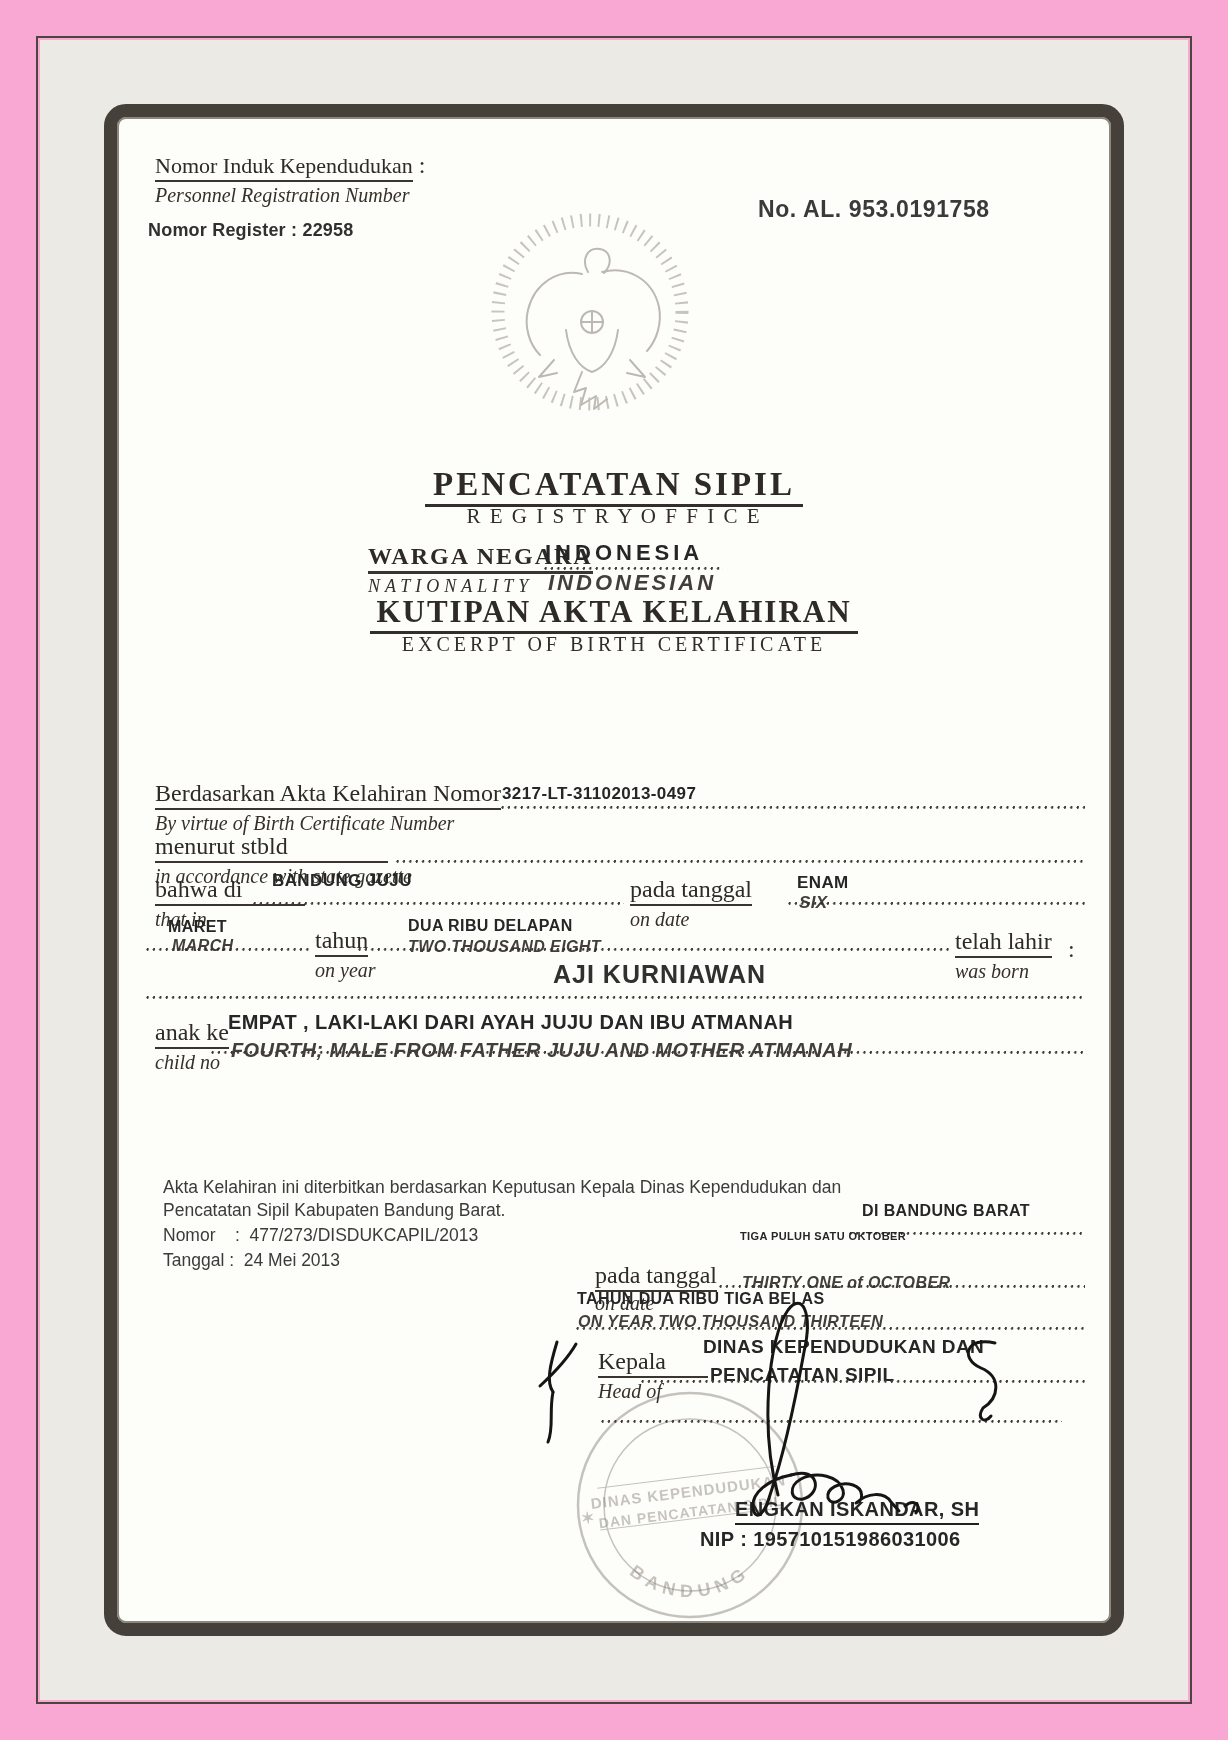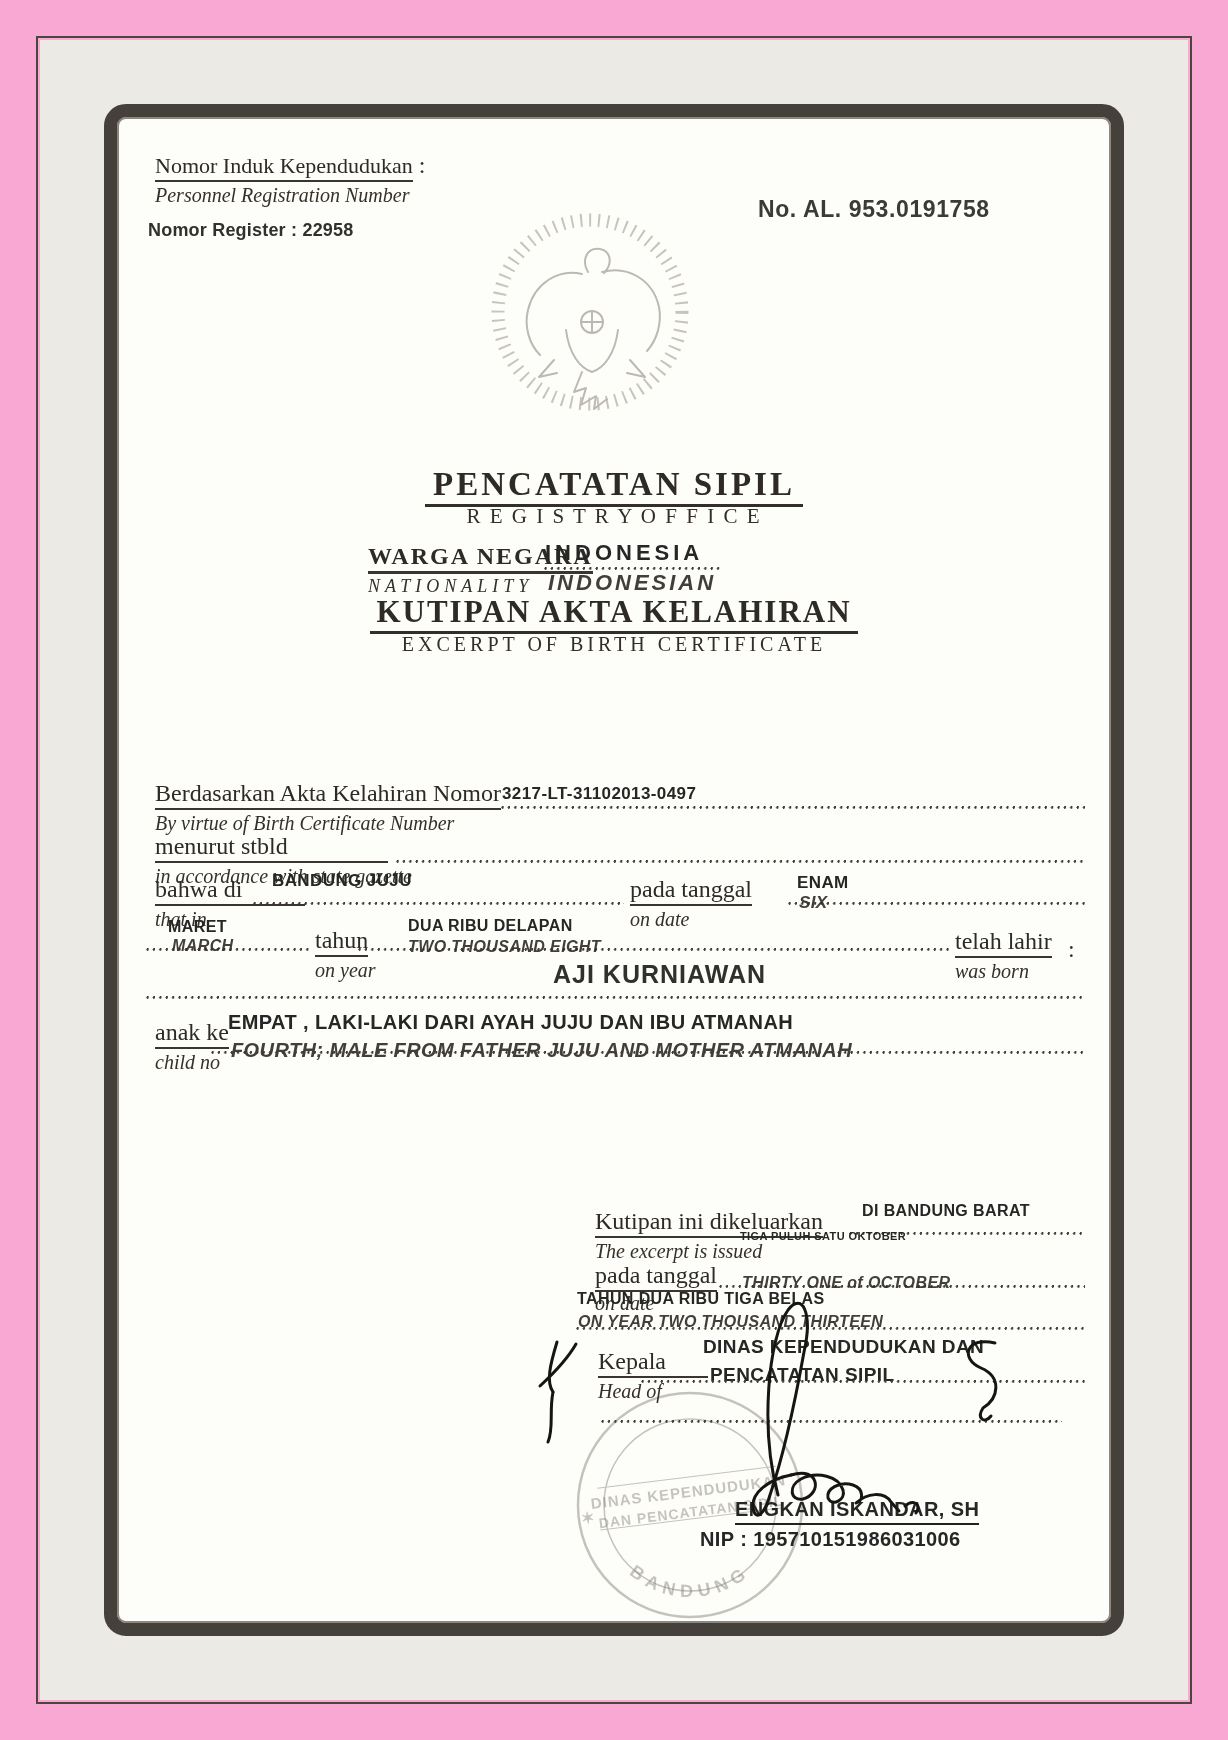--- a/index.html
+++ b/index.html
@@ -146,25 +146,27 @@
   <div class="dot" style="left:145px; top:996px; width:940px;"></div>
 
   <div class="abs z2" style="left:155px; top:1019px;">
     <span class="lbl-id">anak ke</span>
     <span class="lbl-en">child no</span>
   </div>
   <div class="abs z2 typed" style="left:228px; top:1011px; font-size:20px;">EMPAT , LAKI-LAKI DARI AYAH JUJU DAN IBU ATMANAH</div>
   <div class="abs z2 typed-it" style="left:231px; top:1039px; font-size:20px;">FOURTH; MALE FROM FATHER JUJU AND MOTHER ATMANAH</div>
   <div class="dot" style="left:210px; top:1051px; width:875px;"></div>
 
-
-  <div class="abs z2" style="left:595px; top:1208px;">
-    <span class="lbl-id">Kutipan ini dikeluarkan</span>
-    <span class="lbl-en">The excerpt is issued</span>
-  </div>
+  <div class="abs z2 sans" style="left:163px; top:1176px; width:820px; font-size:17.5px; line-height:23px; color:#3b3b39;">
+    <div>Akta Kelahiran ini diterbitkan berdasarkan Keputusan Kepala Dinas Kependudukan dan</div>
+    <div>Pencatatan Sipil Kabupaten Bandung Barat.</div>
+    <div style="white-space:pre; margin-top:2px;">Nomor    :  477/273/DISDUKCAPIL/2013</div>
+    <div style="white-space:pre; margin-top:2px;">Tanggal :  24 Mei 2013</div>
+  </div>
+
   <div class="abs z2 typed" style="left:862px; top:1202px; font-size:16px;">DI BANDUNG BARAT</div>
   <div class="dot" style="left:848px; top:1232px; width:237px;"></div>
 
   <div class="abs z2" style="left:595px; top:1262px;">
     <span class="lbl-id">pada tanggal</span>
   </div>
   <div class="abs z2 typed" style="left:740px; top:1230px; font-size:11px;">TIGA PULUH SATU OKTOBER</div>
   <div class="dot" style="left:718px; top:1285px; width:367px;"></div>
   <div class="abs z2 typed-it" style="left:742px; top:1274px; font-size:16px;">THIRTY ONE of OCTOBER</div>
 

